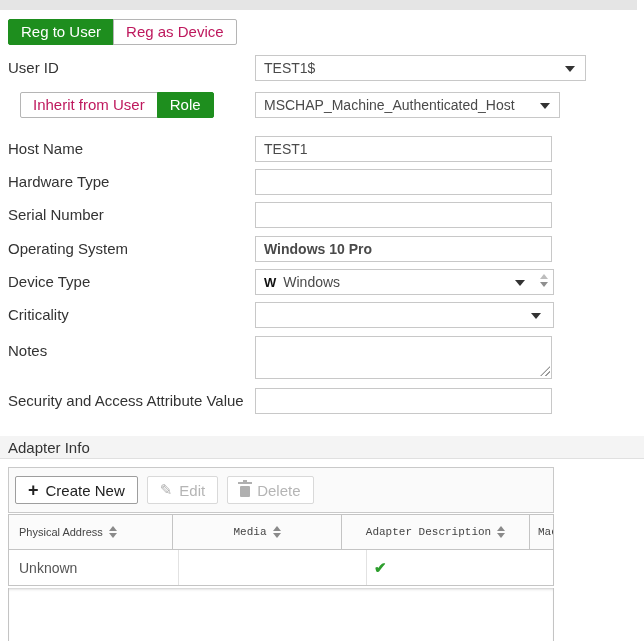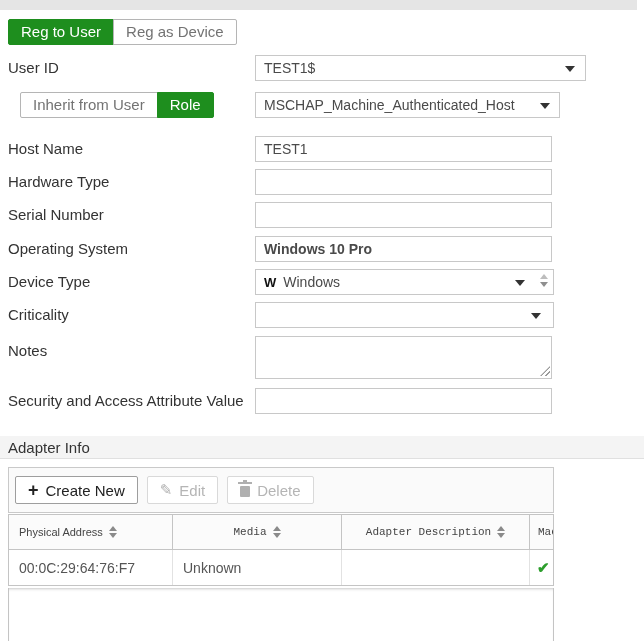--- a/index.html
+++ b/index.html
@@ -7,21 +7,21 @@
   body { font-family:"Liberation Sans", sans-serif; color:#333; }
   #screen {
     position:relative; width:644px; height:641px; background:#fff; overflow:hidden;
   }
   .topstrip { position:absolute; left:0; top:0; width:637px; height:10px; background:#e5e5e5; }
 
   
   .seg { position:absolute; display:inline-flex; height:26px;border-radius:10px; }
   .seg button {
     height:26px; padding:0 12px; font-family:inherit; font-size:15px; line-height:24px;
-    background:#fff; color:#737373; border:1px solid #b5b5b5; cursor:pointer; white-space:nowrap;
+    background:#fff; color:#be185d; border:1px solid #b5b5b5; cursor:pointer; white-space:nowrap;
   }
   .seg button + button { margin-left:-1px; }
   .seg button.active { background:#1e8e1e; border-color:#1e8e1e; color:#fff; }
   .seg button:first-child { border-radius:2px 0 0 2px; }
   .seg button:last-child { border-radius:0 2px 2px 0; }
 
   
   .flabel { position:absolute; left:8px; font-size:15px; color:#333; line-height:26px; white-space:nowrap; }
   .tinput {
     position:absolute; left:255px; width:297px; height:26px; border:1px solid #c8c8c8;
@@ -202,21 +202,20 @@
         <span class="sort-icon">
             <span class="sort-up"></span>
             <span class="sort-down"></span>
           </span>
       </div>
       <div class="gh c-mac">
         <span>Mac</span>
       </div>
     </div>
     <div class="grid-row">
-      <div class="gc c-pa">00:0C:29:64:76:F7</div>
       <div class="gc c-media">Unknown</div>
       <div class="gc c-desc"></div>
       <div class="gc c-mac">
         <span class="check-glyph">✔</span>
       </div>
     </div>
   </div>
 
   <div class="grid-empty"></div>
 </div>

